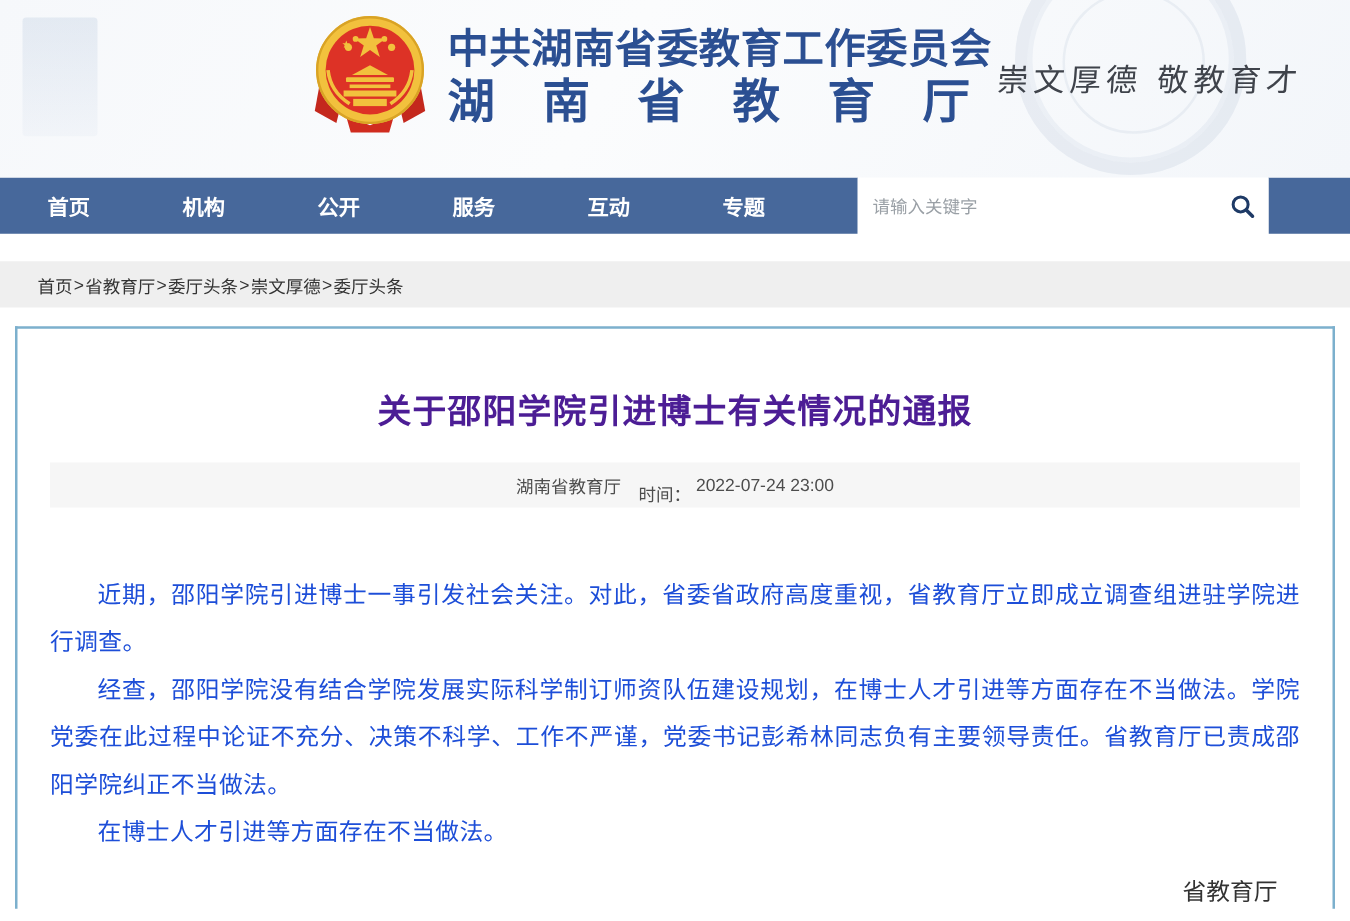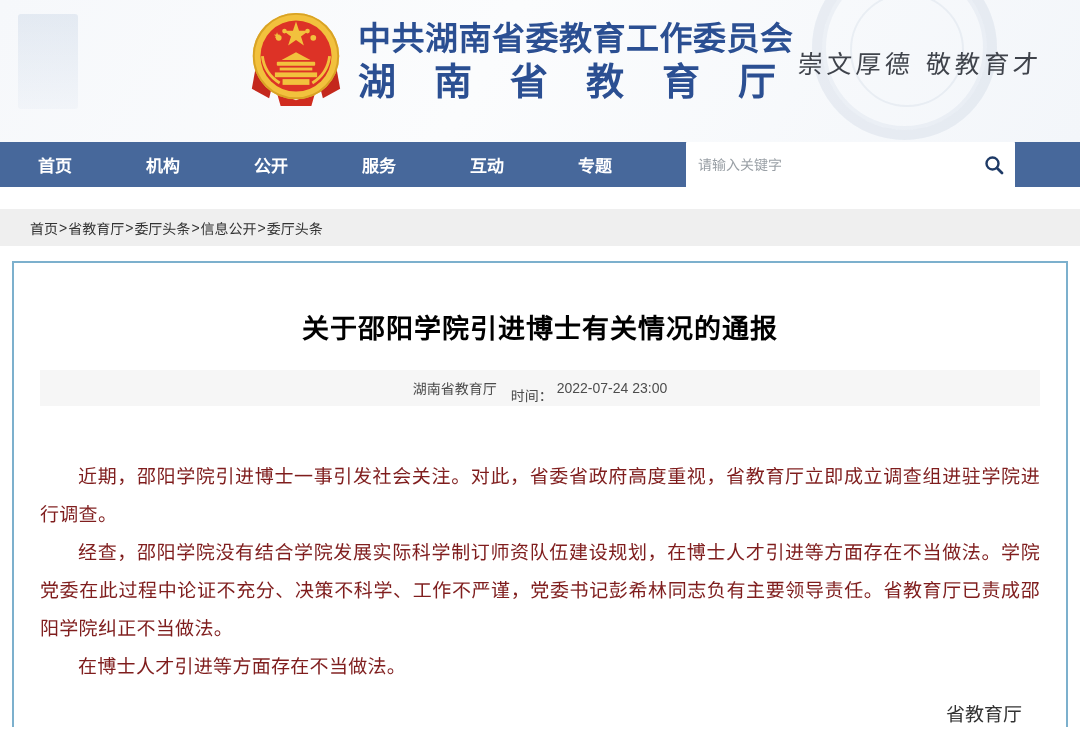--- a/index.html
+++ b/index.html
@@ -100,33 +100,33 @@
   .article-box {
     margin: 15px 12px 0 12px;
     border: 2px solid #7cb0cd;
     border-bottom: none;
     background: #fff;
     height: 466px;
     padding: 0 26px;
   }
   .article-title {
     margin-top: 44px; text-align: center;
-    font-size: 27px; font-weight: bold; color: #000000;
+    font-size: 27px; font-weight: bold; color: #4c1d95;
     letter-spacing: 1px;
   }
   .article-meta {
     margin-top: 24px; height: 36px; background: #f6f6f6;
     display: flex; align-items: center; justify-content: center;
     font-size: 14px; color: #4d4d4d;
   }
   .article-meta .meta-source { margin-right: 14px; }
   .article-meta .meta-time-label { margin-right: 4px; margin-top: 13px; }
   .article-body { margin-top: 52px; }
   .article-body p {
-    font-size: 19px; line-height: 38px; color: #7f1d1d;
+    font-size: 19px; line-height: 38px; color: #1d4ed8;
     text-indent: 2em; text-align: justify; letter-spacing: 0.3px;
   }
   .article-signature {
     margin-top: 12px; text-align: right; padding-right: 18px;
     font-size: 19px; line-height: 34px; color: #333;
   }
 </style>
 </head>
 <body>
 
@@ -194,21 +194,21 @@
   </div>
 </nav>
 
 <div class="breadcrumb-bar">
   <span class="crumb">首页</span>
   <span class="sep">&gt;</span>
   <span class="crumb">省教育厅</span>
   <span class="sep">&gt;</span>
   <span class="crumb">委厅头条</span>
   <span class="sep">&gt;</span>
-  <span class="crumb">信息公开</span>
+  <span class="crumb">崇文厚德</span>
   <span class="sep">&gt;</span>
   <span class="crumb">委厅头条</span>
 </div>
 
 <main class="article-box">
   <h1 class="article-title">关于邵阳学院引进博士有关情况的通报</h1>
 
   <div class="article-meta">
     <span class="meta-source">湖南省教育厅</span>
     <span class="meta-time-label">时间：</span>

